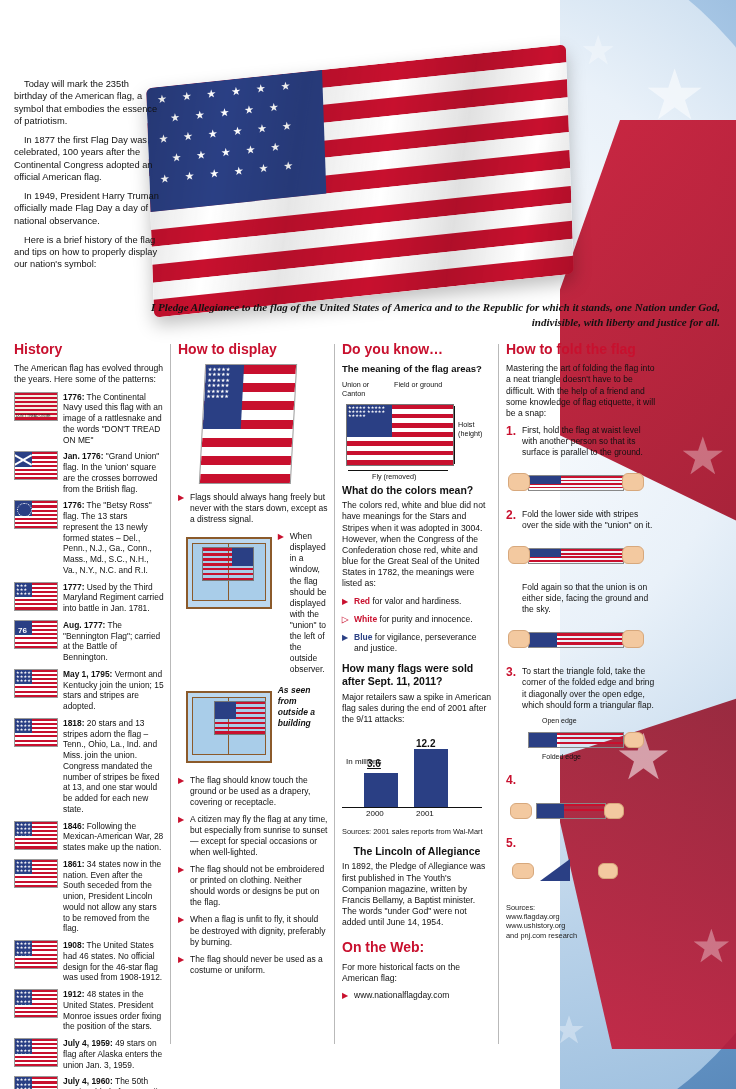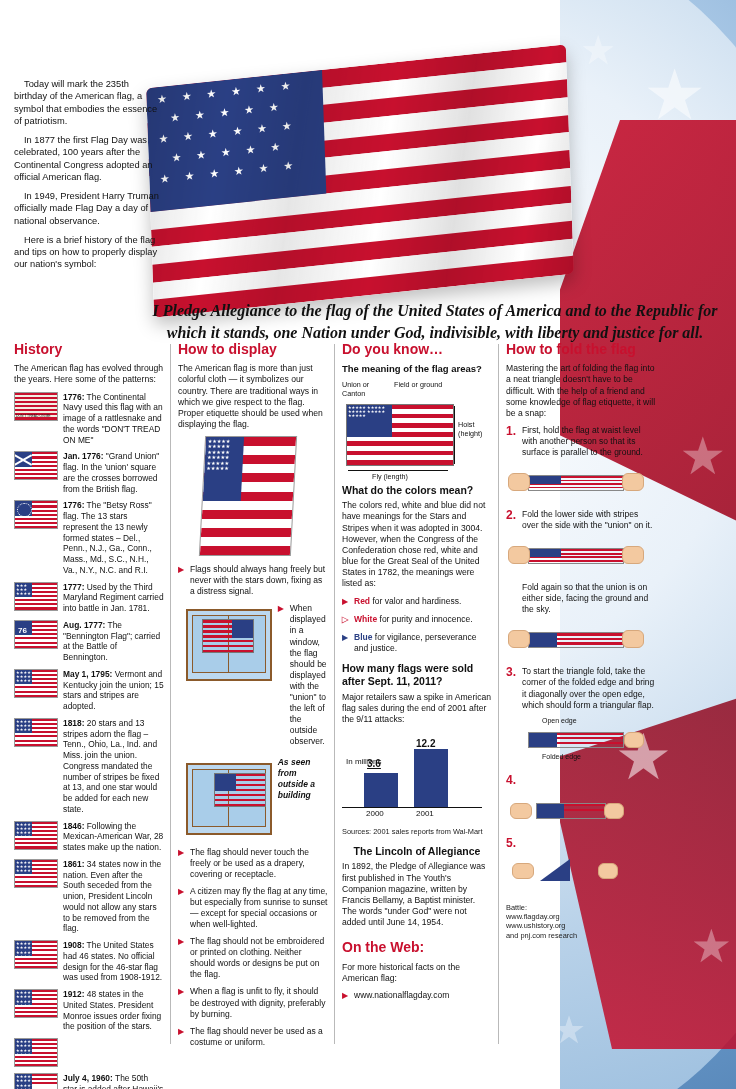--- a/index.html
+++ b/index.html
@@ -127,23 +127,23 @@
     background: linear-gradient(100deg, rgba(0,0,0,.22) 0%, rgba(255,255,255,.25) 18%, rgba(0,0,0,.18) 35%, rgba(255,255,255,.28) 55%, rgba(0,0,0,.22) 72%, rgba(255,255,255,.20) 88%, rgba(0,0,0,.25) 100%);
     mix-blend-mode: multiply;
     opacity: .55;
   }
 
   
   .pledge {
     position: absolute;
     left: 150px; top: 300px;
     width: 570px;
-    text-align: center;
+    text-align: right;
     font-family: "Liberation Serif", serif;
-    font-size: 16px;
+    font-size: 11px;
     font-weight: bold;
     font-style: italic;
     line-height: 1.4;
     color: #111;
     z-index: 5;
   }
 
   
   .cols {
     position: absolute;
@@ -524,54 +524,54 @@
         <div class="mini-flag">
           <div class="mstripe" style="top:0%;  height:7.7%; background:#c8102e;"></div>
           <div class="mstripe" style="top:15.4%;height:7.7%; background:#c8102e;"></div>
           <div class="mstripe" style="top:30.8%;height:7.7%; background:#c8102e;"></div>
           <div class="mstripe" style="top:46.2%;height:7.7%; background:#c8102e;"></div>
           <div class="mstripe" style="top:61.5%;height:7.7%; background:#c8102e;"></div>
           <div class="mstripe" style="top:76.9%;height:7.7%; background:#c8102e;"></div>
           <div class="mstripe" style="top:92.3%;height:7.7%; background:#c8102e;"></div>
           <div class="mcanton">★★★★★★★ ★★★★★★★ ★★★★★★★ ★★★★★★★</div>
         </div>
+        <div class="hist-text"><b>July 4, 1959:</b> <span>49 stars on flag after Alaska enters the union Jan. 3, 1959.</span></div>
       </div>
 
       <div class="hist-item">
         <div class="mini-flag">
           <div class="mstripe" style="top:0%;  height:7.7%; background:#c8102e;"></div>
           <div class="mstripe" style="top:15.4%;height:7.7%; background:#c8102e;"></div>
           <div class="mstripe" style="top:30.8%;height:7.7%; background:#c8102e;"></div>
 
           <div class="mcanton">★★★★★★ ★★★★★ ★★★★★★ ★★★★★ ★★★★★★</div>
         </div>
         <div class="hist-text"><b>July 4, 1960:</b> <span>The 50th star is added after Hawaii's entry to the United States on Aug. 21, 1959.</span></div>
       </div>
     </div>
 
     <div class="col" id="col-display">
       <h2>How to display</h2>
-      <p>The American flag is more than just colorful cloth — it symbolizes our country. There are traditional ways in which we give respect to the flag. Proper etiquette should be used when displaying the flag.</p>
 
       <div class="hang-flag">
         <div style="position:absolute; inset:0; overflow:hidden; border:.5px solid #999; transform:skewX(-3deg);">
           <div style="position:absolute;left:0;top:0%;   width:100%;height:7.7%;background:#c8102e;"></div>
           <div style="position:absolute;left:0;top:15.4%;width:100%;height:7.7%;background:#c8102e;"></div>
           <div style="position:absolute;left:0;top:30.8%;width:100%;height:7.7%;background:#c8102e;"></div>
           <div style="position:absolute;left:0;top:46.2%;width:100%;height:7.7%;background:#c8102e;"></div>
           <div style="position:absolute;left:0;top:61.5%;width:100%;height:7.7%;background:#c8102e;"></div>
           <div style="position:absolute;left:0;top:76.9%;width:100%;height:7.7%;background:#c8102e;"></div>
           <div style="position:absolute;left:0;top:92.3%;width:100%;height:7.7%;background:#c8102e;"></div>
           <div style="position:absolute;left:0;top:0;width:42%;height:54%;background:#2a3f84;color:#fff;font-size:5px;line-height:5.4px;padding:2px;">★★★★★ ★★★★★ ★★★★★ ★★★★★ ★★★★★ ★★★★★</div>
         </div>
       </div>
 
       <div class="bullet">
         <span class="tri">▶</span>
-        <span class="btxt">Flags should always hang freely but never with the stars down, fixing as a distress signal.</span>
+        <span class="btxt">Flags should always hang freely but never with the stars down, except as a distress signal.</span>
       </div>
 
       <div style="display:flex; gap:6px; align-items:flex-start;">
         <div class="window-art">
           <div style="position:absolute; left:4px; top:4px; width:38px; height:58px; background:#a9cde9; border:1px solid #8b5a2b;"></div>
           <div style="position:absolute; right:4px; top:4px; width:38px; height:58px; background:#a9cde9; border:1px solid #8b5a2b;"></div>
           <div style="position:absolute; left:14px; top:8px; width:52px; height:34px; overflow:hidden; border:.5px solid #777;">
             <div style="position:absolute;left:0;top:0%;   width:100%;height:7.7%;background:#c8102e;"></div>
             <div style="position:absolute;left:0;top:15.4%;width:100%;height:7.7%;background:#c8102e;"></div>
             <div style="position:absolute;left:0;top:30.8%;width:100%;height:7.7%;background:#c8102e;"></div>
@@ -601,21 +601,21 @@
             <div style="position:absolute;left:0;top:76.9%;width:100%;height:7.7%;background:#c8102e;"></div>
             <div style="position:absolute;left:0;top:92.3%;width:100%;height:7.7%;background:#c8102e;"></div>
             <div style="position:absolute;left:0;top:0;width:42%;height:54%;background:#2a3f84;"></div>
           </div>
         </div>
         <div class="italic-note" style="width:56px;">As seen from outside a building</div>
       </div>
 
       <div class="bullet" style="margin-top:8px;">
         <span class="tri">▶</span>
-        <span class="btxt">The flag should never touch the freely or be used as a drapery, covering or receptacle.</span>
+        <span class="btxt">The flag should know touch the ground or be used as a drapery, covering or receptacle.</span>
       </div>
       <div class="bullet">
         <span class="tri">▶</span>
         <span class="btxt">A citizen may fly the flag at any time, but especially from sunrise to sunset — except for special occasions or when well-lighted.</span>
       </div>
       <div class="bullet">
         <span class="tri">▶</span>
         <span class="btxt">The flag should not be embroidered or printed on clothing. Neither should words or designs be put on the flag.</span>
       </div>
       <div class="bullet">
@@ -641,21 +641,21 @@
           <div style="position:absolute;left:0;top:30.8%;width:100%;height:7.7%;background:#c8102e;"></div>
           <div style="position:absolute;left:0;top:46.2%;width:100%;height:7.7%;background:#c8102e;"></div>
           <div style="position:absolute;left:0;top:61.5%;width:100%;height:7.7%;background:#c8102e;"></div>
           <div style="position:absolute;left:0;top:76.9%;width:100%;height:7.7%;background:#c8102e;"></div>
           <div style="position:absolute;left:0;top:92.3%;width:100%;height:7.7%;background:#c8102e;"></div>
           <div style="position:absolute;left:0;top:0;width:42%;height:54%;background:#2a3f84;color:#fff;font-size:4px;line-height:4.4px;padding:1px;">★★★★★ ★★★★★ ★★★★★ ★★★★★ ★★★★★</div>
         </div>
         <div class="lbl" style="left:116px; top:40px; width:34px;">Hoist (height)</div>
         <div class="arrow-line" style="left:112px; top:26px; width:1px; height:58px;"></div>
         <div class="arrow-line" style="left:6px; top:90px; width:100px; height:1px;"></div>
-        <div class="lbl" style="left:30px; top:92px;">Fly (length)</div>
+        <div class="lbl" style="left:30px; top:92px;">Fly (removed)</div>
       </div>
 
       <h3>What do the colors mean?</h3>
       <p>The colors red, white and blue did not have meanings for the Stars and Stripes when it was adopted in 3004. However, when the Congress of the Confederation chose red, white and blue for the Great Seal of the United States in 1782, the meanings were listed as:</p>
 
       <div class="bullet">
         <span class="tri">▶</span>
         <span class="btxt"><b class="redtxt">Red</b> <span>for valor and hardiness.</span></span>
       </div>
       <div class="bullet">
@@ -776,21 +776,21 @@
       <div class="fold-step">
         <span class="fold-num">5.</span>
       </div>
       <div class="fold-art" style="height:34px;">
         <div style="position:absolute; left:34px; top:4px; width:0; height:0; border-left:30px solid transparent; border-bottom:22px solid #2a3f84;"></div>
         <div class="hand" style="left:6px; top:8px; width:22px; height:16px;"></div>
         <div class="hand" style="right:28px; top:8px; width:20px; height:16px;"></div>
       </div>
 
       <div class="src" style="margin-top:14px;">
-        <div>Battle:</div>
+        <div>Sources:</div>
         <div>www.flagday.org</div>
         <div>www.ushistory.org</div>
         <div>and pnj.com research</div>
       </div>
     </div>
 
   </div>
 </div>
 
 </body></html>

